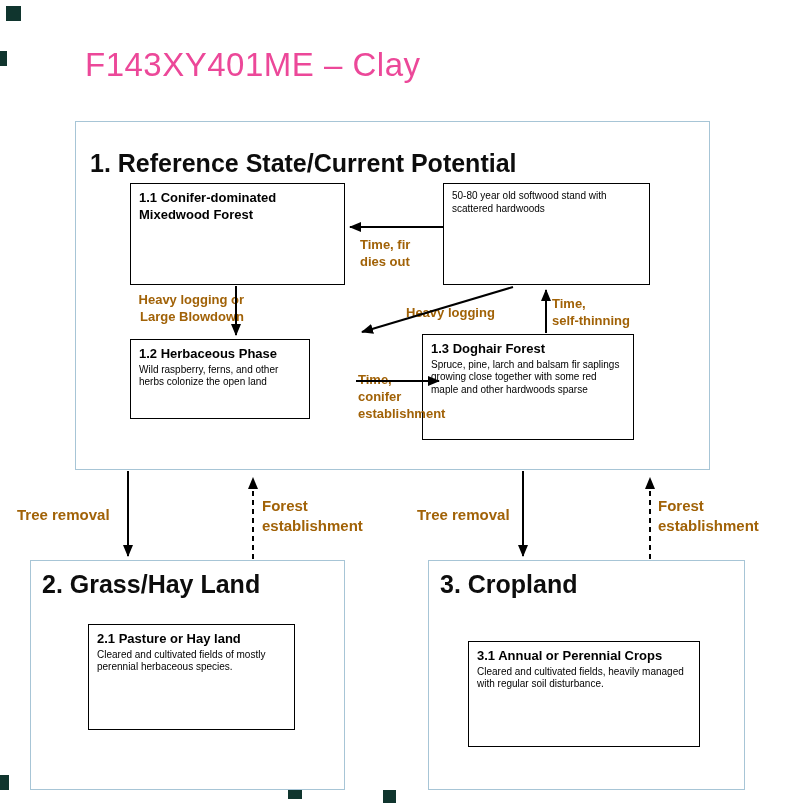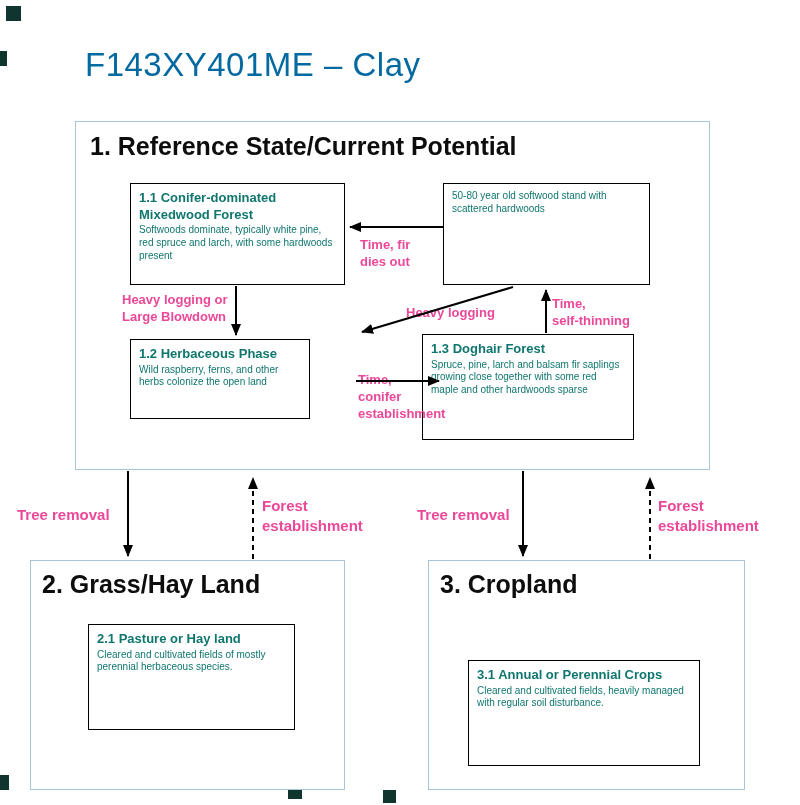--- a/index.html
+++ b/index.html
@@ -1,55 +1,54 @@
 <!DOCTYPE html>
 <html><head>
 <meta charset="utf-8">
 <style>
   * { margin:0; padding:0; box-sizing:border-box; }
   html,body { background:#ffffff; }
   body { font-family:"Liberation Sans", sans-serif; color:#111; }
   .stage { position:relative; width:800px; height:805px; background:#ffffff; overflow:hidden; }
 
-  .slide-title { position:absolute; left:85px; top:46px; font-size:33px; font-weight:400; color:#0369a1; letter-spacing:0.5px; }
+  .slide-title { position:absolute; left:85px; top:46px; font-size:33px; font-weight:400; color:#ec4899; letter-spacing:0.5px; }
 
   .container-box { position:absolute; border:1.5px solid #a7c5d6; background:#ffffff; }
   .container-heading { position:absolute; font-weight:bold; font-size:25px; color:#0d0d0d; }
 
-  .node { position:absolute; border:1px solid #000; background:#fff; padding:6px 8px; font-size:12.5px; line-height:1.28; color:#0f766e; }
+  .node { position:absolute; border:1px solid #000; background:#fff; padding:6px 8px; font-size:12.5px; line-height:1.28; color:#000000; }
   .node-title { font-weight:bold; font-size:13px; margin-bottom:1px; }
   .node-body { font-size:10px; }
 
-  .label { position:absolute; font-weight:bold; font-size:13px; line-height:1.3; white-space:pre-line; color:#ec4899; }
-  .label.center { text-align:left; }
+  .label { position:absolute; font-weight:bold; font-size:13px; line-height:1.3; white-space:pre-line; color:#a16207; }
+  .label.center { text-align:right; }
   .big-label { font-size:15px; }
 
   svg.arrows { position:absolute; left:0; top:0; width:800px; height:805px; pointer-events:none; }
 
   .marker-sq { position:absolute; background:#10352e; }
 </style>
 </head>
 <body>
 
 <div class="stage">
 
   <div class="marker-sq" style="left:6px; top:6px; width:15px; height:15px;"></div>
   <div class="marker-sq" style="left:0; top:51px; width:7px; height:15px;"></div>
   <div class="marker-sq" style="left:0; top:775px; width:9px; height:15px;"></div>
   <div class="marker-sq" style="left:288px; top:785px; width:14px; height:14px;"></div>
   <div class="marker-sq" style="left:383px; top:790px; width:13px; height:13px;"></div>
 
   <div class="slide-title">F143XY401ME – Clay</div>
 
   <div class="container-box" style="left:75px; top:121px; width:635px; height:349px;"></div>
-  <div class="container-heading" style="left:90px; top:132px;">1. Reference State/Current Potential</div>
+  <div class="container-heading" style="left:90px; top:149px;">1. Reference State/Current Potential</div>
 
   <div class="node" style="left:130px; top:183px; width:215px; height:102px;">
     <div class="node-title">1.1 Conifer-dominated Mixedwood Forest</div>
-    <div class="node-body">Softwoods dominate, typically white pine, red spruce and larch, with some hardwoods present</div>
   </div>
 
   <div class="node" style="left:443px; top:183px; width:207px; height:102px;">
     <div class="node-body">50-80 year old softwood stand with scattered hardwoods</div>
   </div>
 
   <div class="node" style="left:130px; top:339px; width:180px; height:80px;">
     <div class="node-title">1.2 Herbaceous Phase</div>
     <div class="node-body">Wild raspberry, ferns, and other herbs colonize the open land</div>
   </div>
@@ -79,21 +78,21 @@
 
   <div class="container-box" style="left:30px; top:560px; width:315px; height:230px;"></div>
   <div class="container-heading" style="left:42px; top:570px;">2. Grass/Hay Land</div>
   <div class="node" style="left:88px; top:624px; width:207px; height:106px;">
     <div class="node-title">2.1 Pasture or Hay land</div>
     <div class="node-body">Cleared and cultivated fields of mostly perennial herbaceous species.</div>
   </div>
 
   <div class="container-box" style="left:428px; top:560px; width:317px; height:230px;"></div>
   <div class="container-heading" style="left:440px; top:570px;">3. Cropland</div>
-  <div class="node" style="left:468px; top:660px; width:232px; height:106px;">
+  <div class="node" style="left:468px; top:641px; width:232px; height:106px;">
     <div class="node-title">3.1 Annual or Perennial Crops</div>
     <div class="node-body">Cleared and cultivated fields, heavily managed with regular soil disturbance.</div>
   </div>
 
   <svg class="arrows" viewBox="0 0 800 805" xmlns="http://www.w3.org/2000/svg">
     <defs>
       <marker id="ah" markerUnits="userSpaceOnUse" markerWidth="14" markerHeight="12" refX="11" refY="5" orient="auto">
         <path d="M0,0 L12,5 L0,10 Z" fill="#000"></path>
       </marker>
     </defs>

